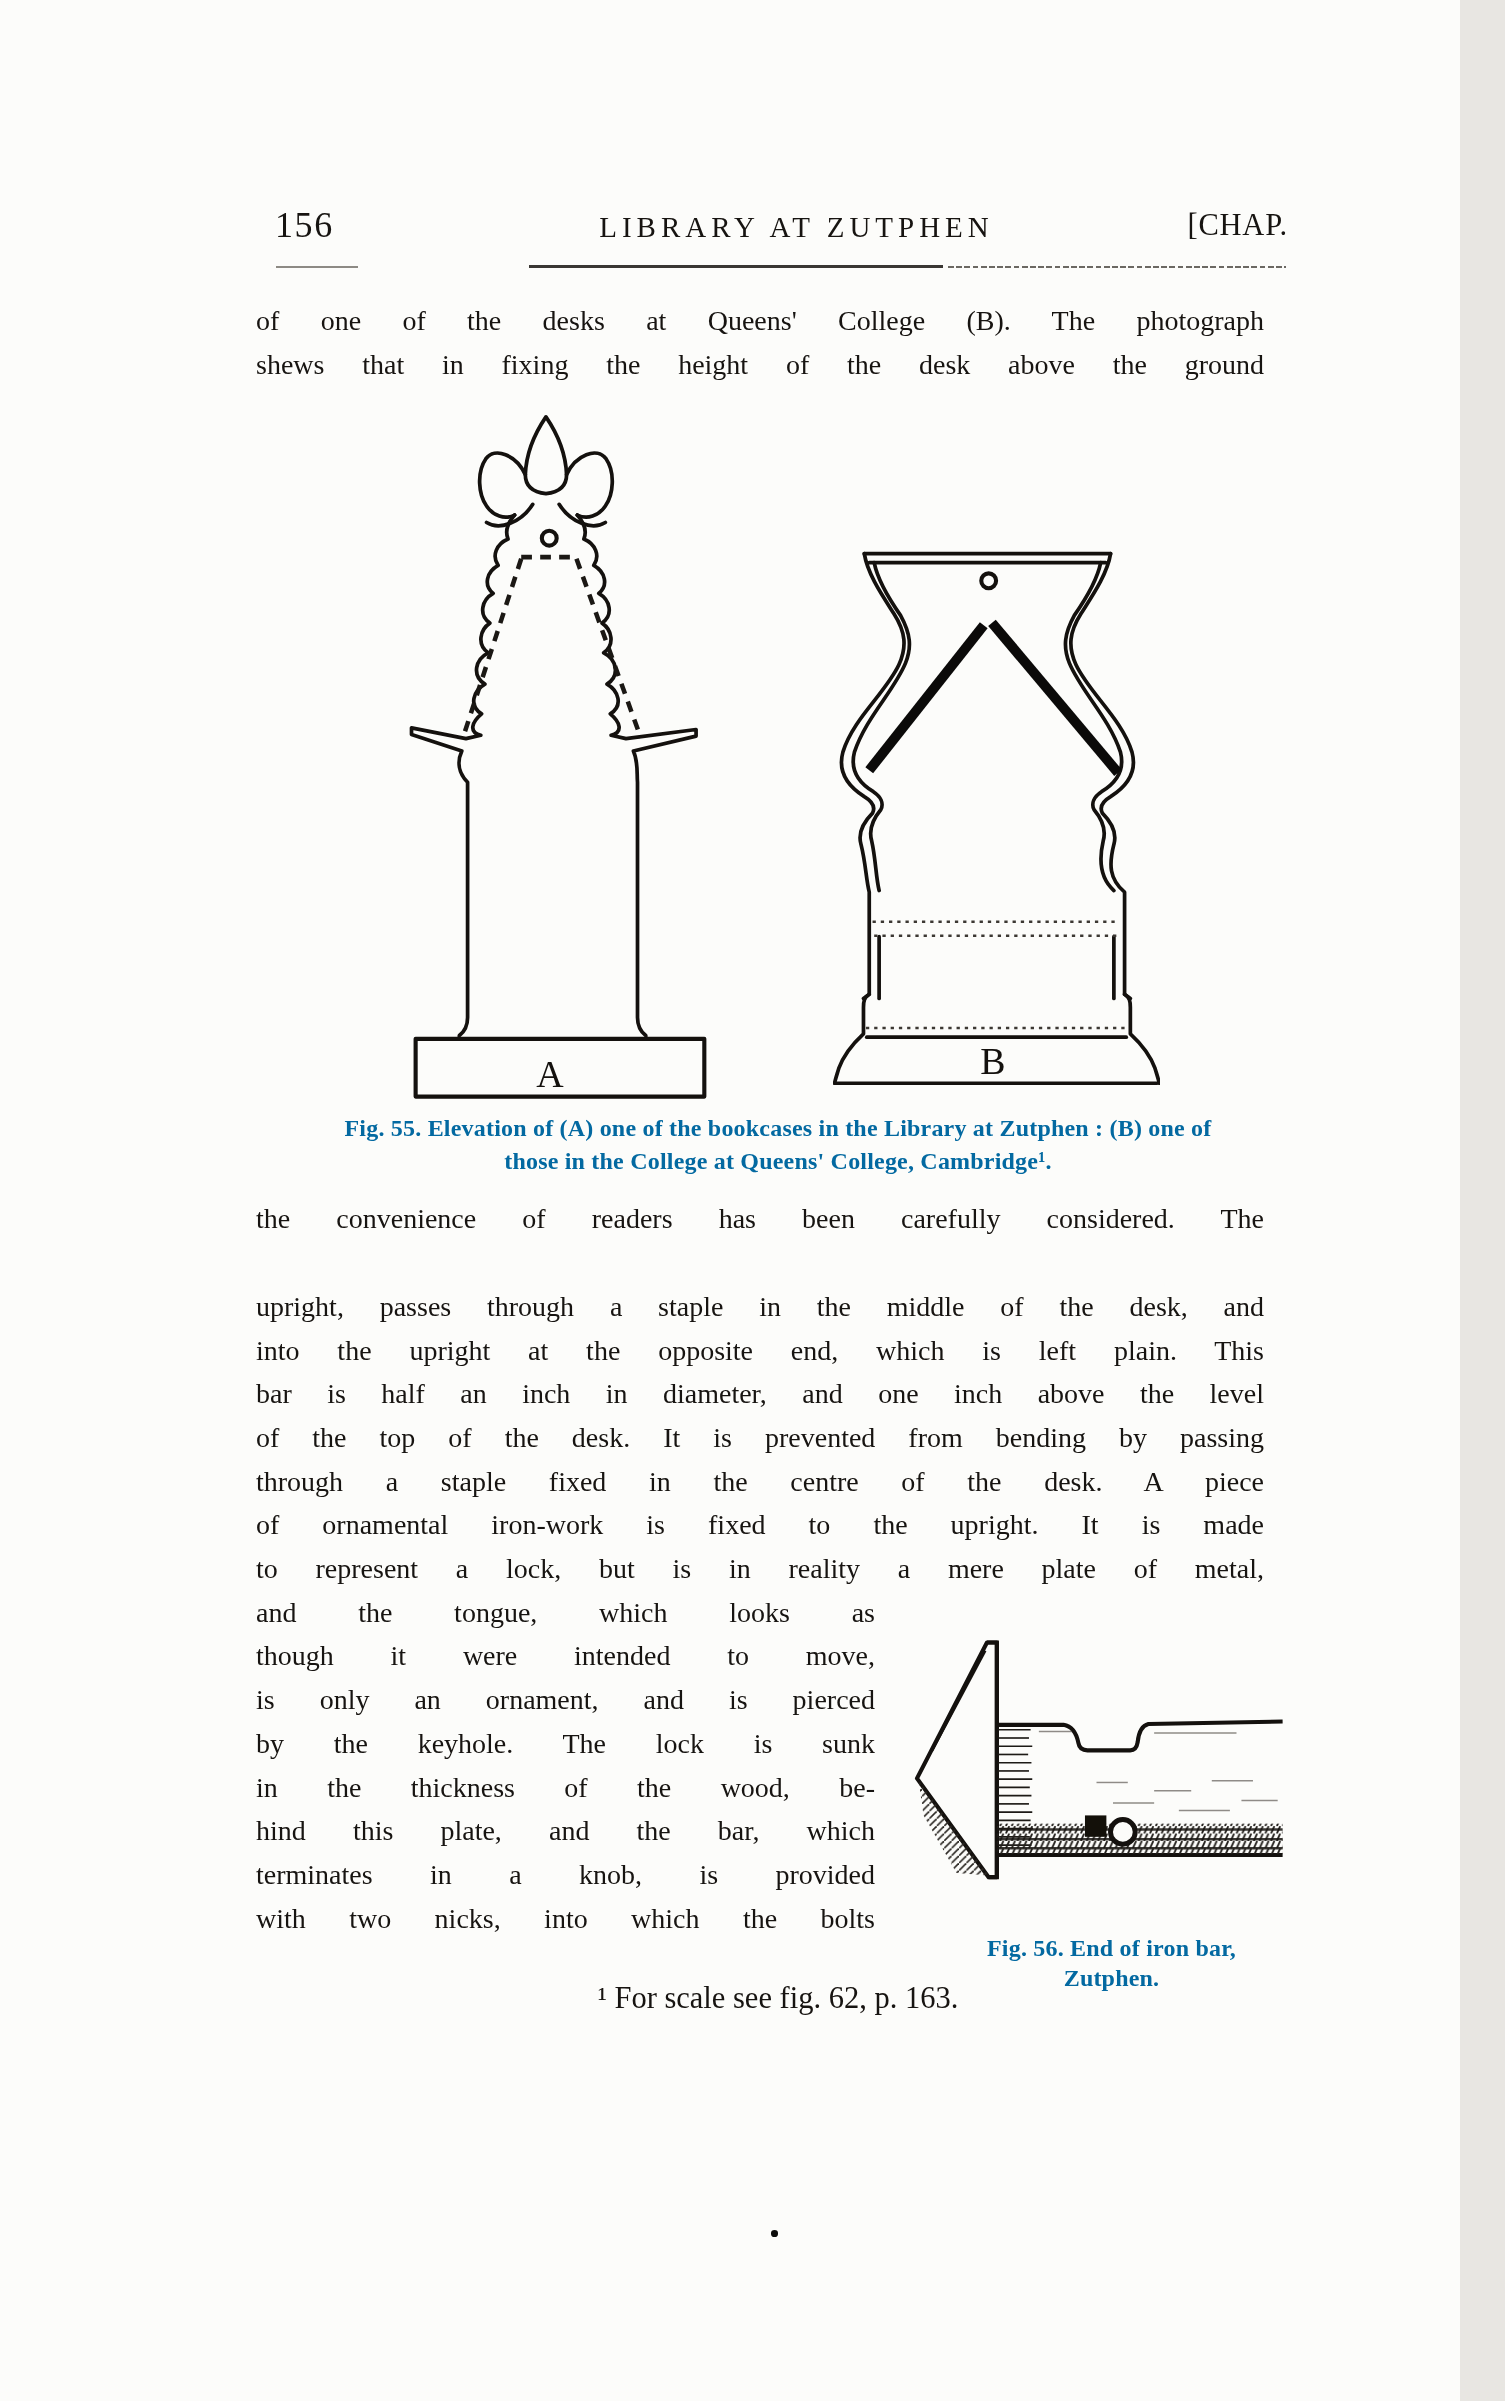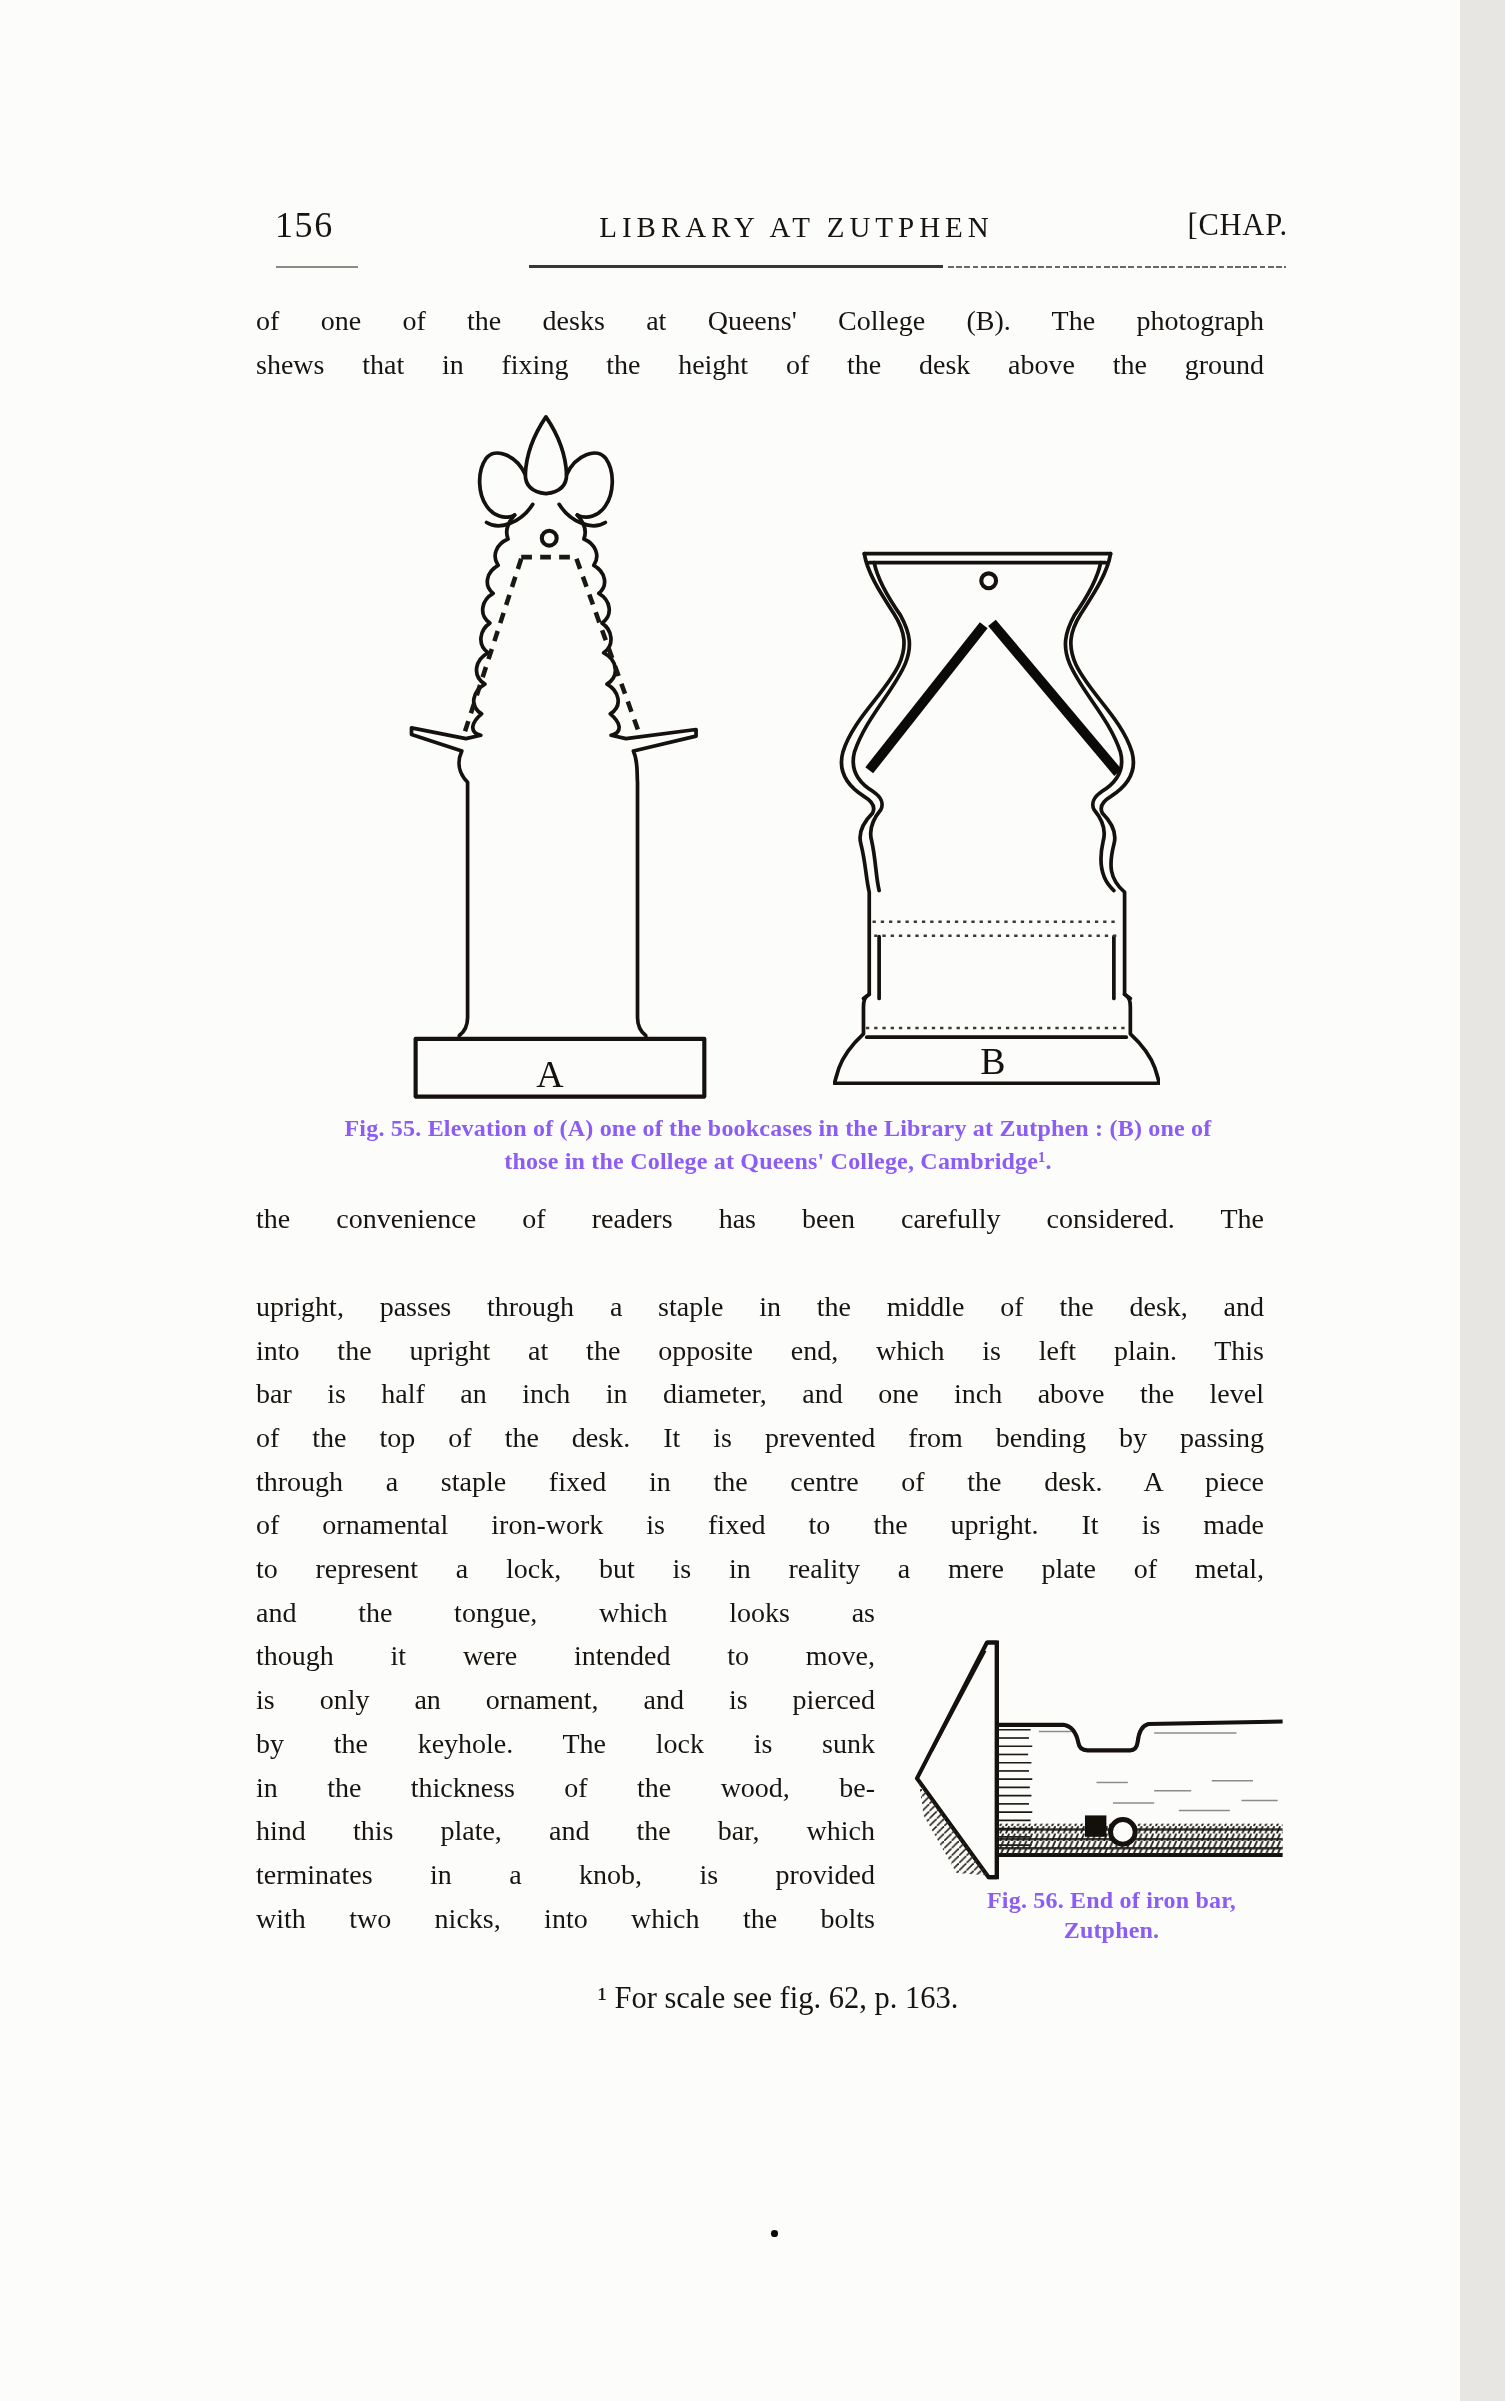--- a/index.html
+++ b/index.html
@@ -23,24 +23,24 @@
   .bline{
     left:256px;width:1008px;height:44px;
     font-size:28px;line-height:43px;
     text-align:justify;text-align-last:justify;
     white-space:nowrap;
   }
   .bline.narrow{width:619px;}
   
   .cap{
     font-weight:700;font-size:24px;line-height:30px;
-    text-align:center;letter-spacing:0.2px;color:#8b5cf6;font-family:Liberation Serif, serif;
+    text-align:center;letter-spacing:0.2px;color:#0369a1;font-family:Liberation Serif, serif;
   }
   .cap55{left:274px;width:1008px;}
-  .cap56{left:930px;width:363px;}
+  .cap56{left:930px;width:363px;margin-top:48px;}
   .footnote{left:274px;top:1981px;width:1008px;text-align:center;font-size:30.5px;}
   .speck{width:7.4px;height:6.6px;border-radius:50%;background:#0d0c0b;}
   svg{display:block;}
   svg text{font-family:"Liberation Serif", serif;fill:#14110e;}
 </style>
 </head>
 <body>
 
 <div id="page">
 

